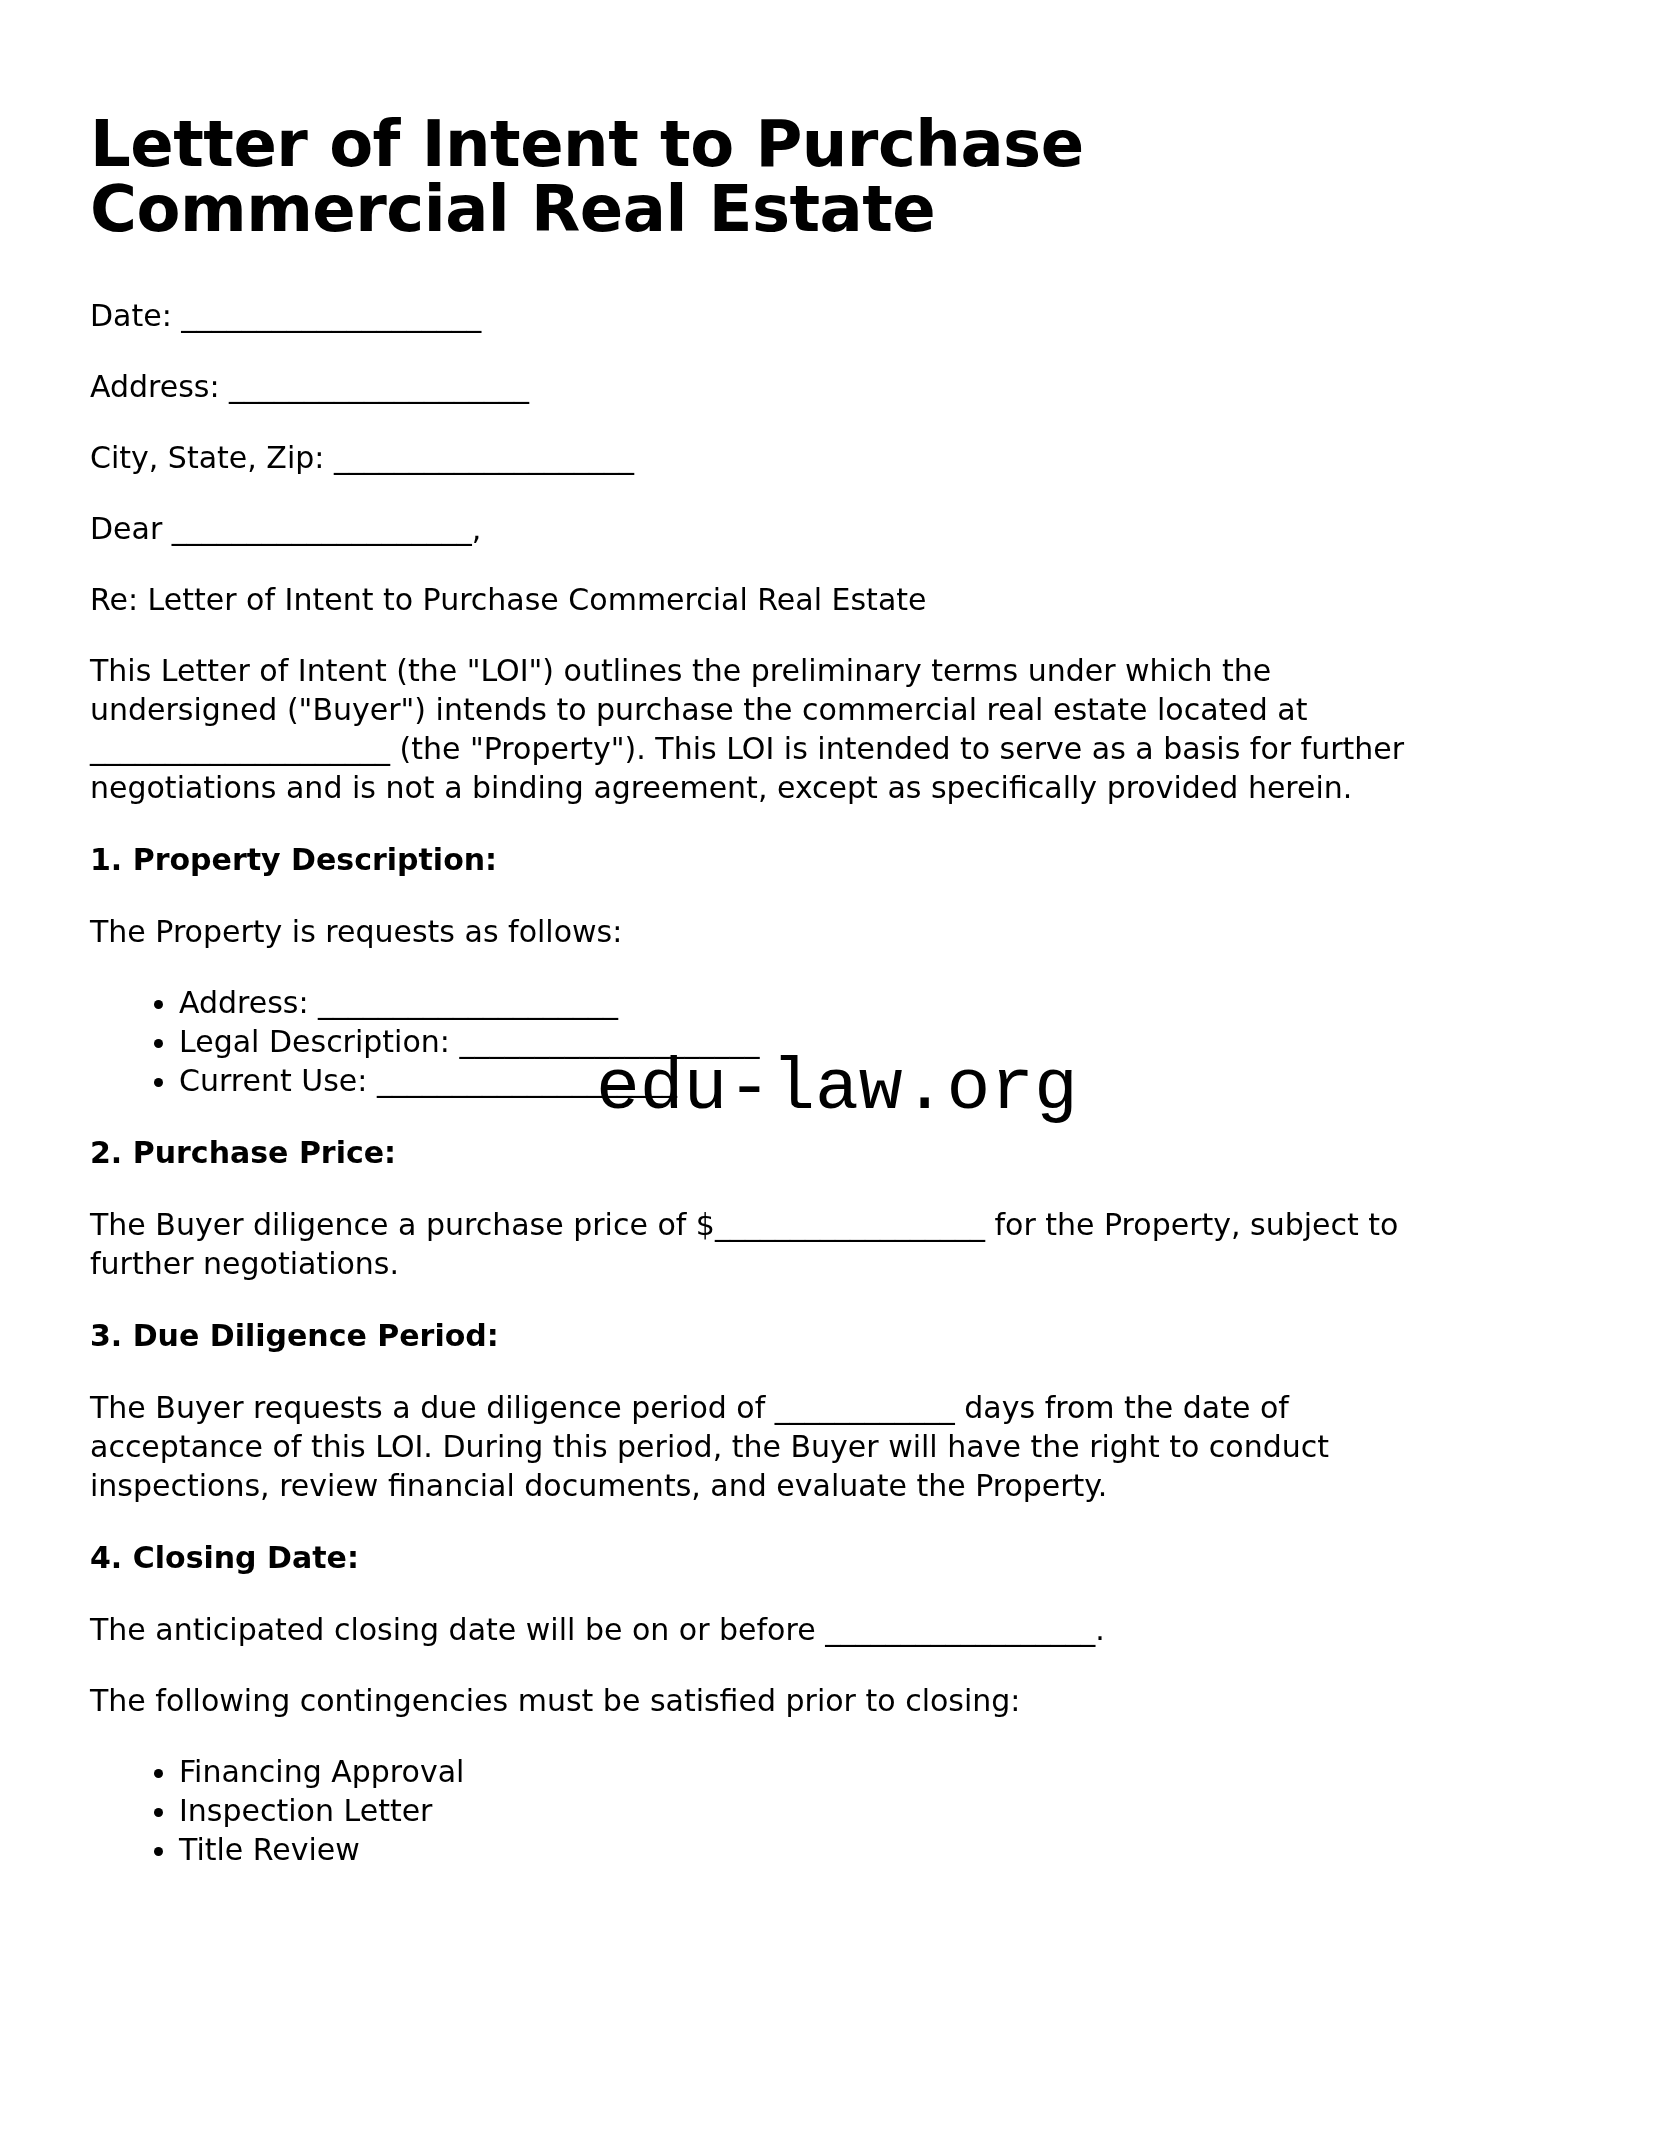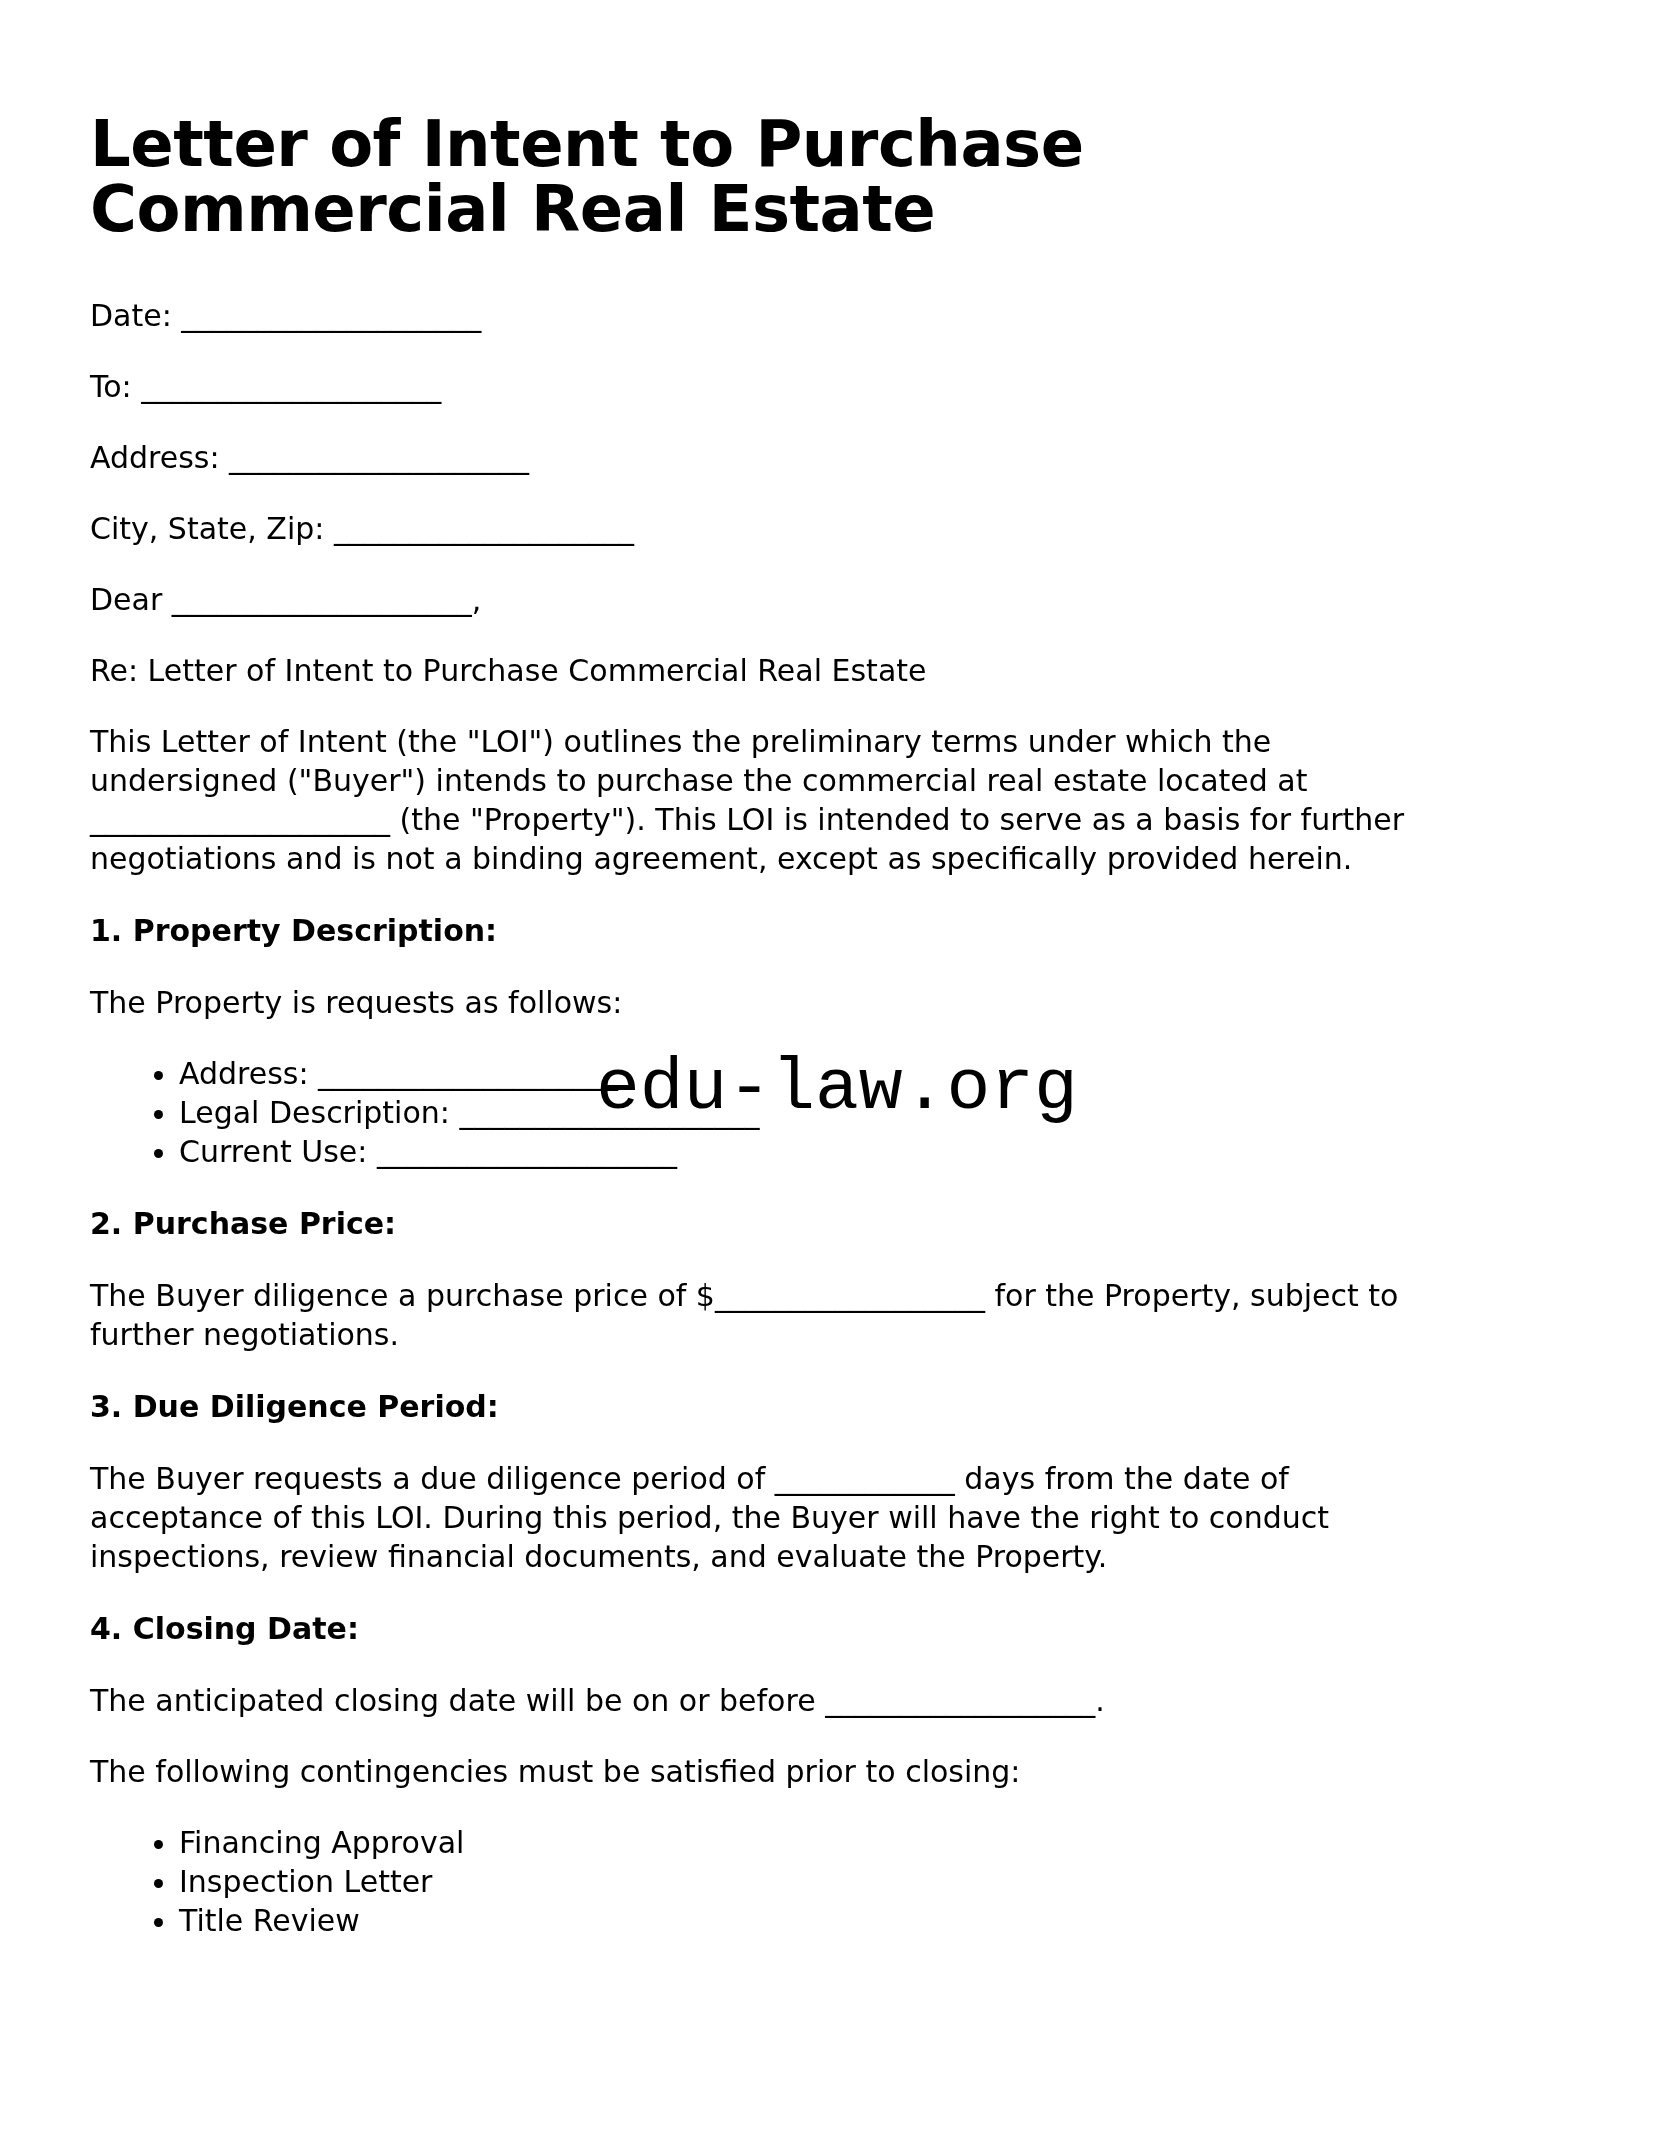--- a/index.html
+++ b/index.html
@@ -71,21 +71,20 @@
 
   <div class="watermark">edu-law.org</div>
 
   <div class="content">
 
     <h1 class="doc-title">Letter of Intent to Purchase
 Commercial Real Estate</h1>
 
     <p class="doc-line">Date: ____________________</p>
 
-    <p class="doc-line">To: ____________________</p>
 
     <p class="doc-line">Address: ____________________</p>
 
     <p class="doc-line">City, State, Zip: ____________________</p>
 
     <p class="doc-line">Dear ____________________,</p>
 
     <p class="doc-line">Re: Letter of Intent to Purchase Commercial Real Estate</p>
 
     <p class="doc-line">This Letter of Intent (the "LOI") outlines the preliminary terms under which the

